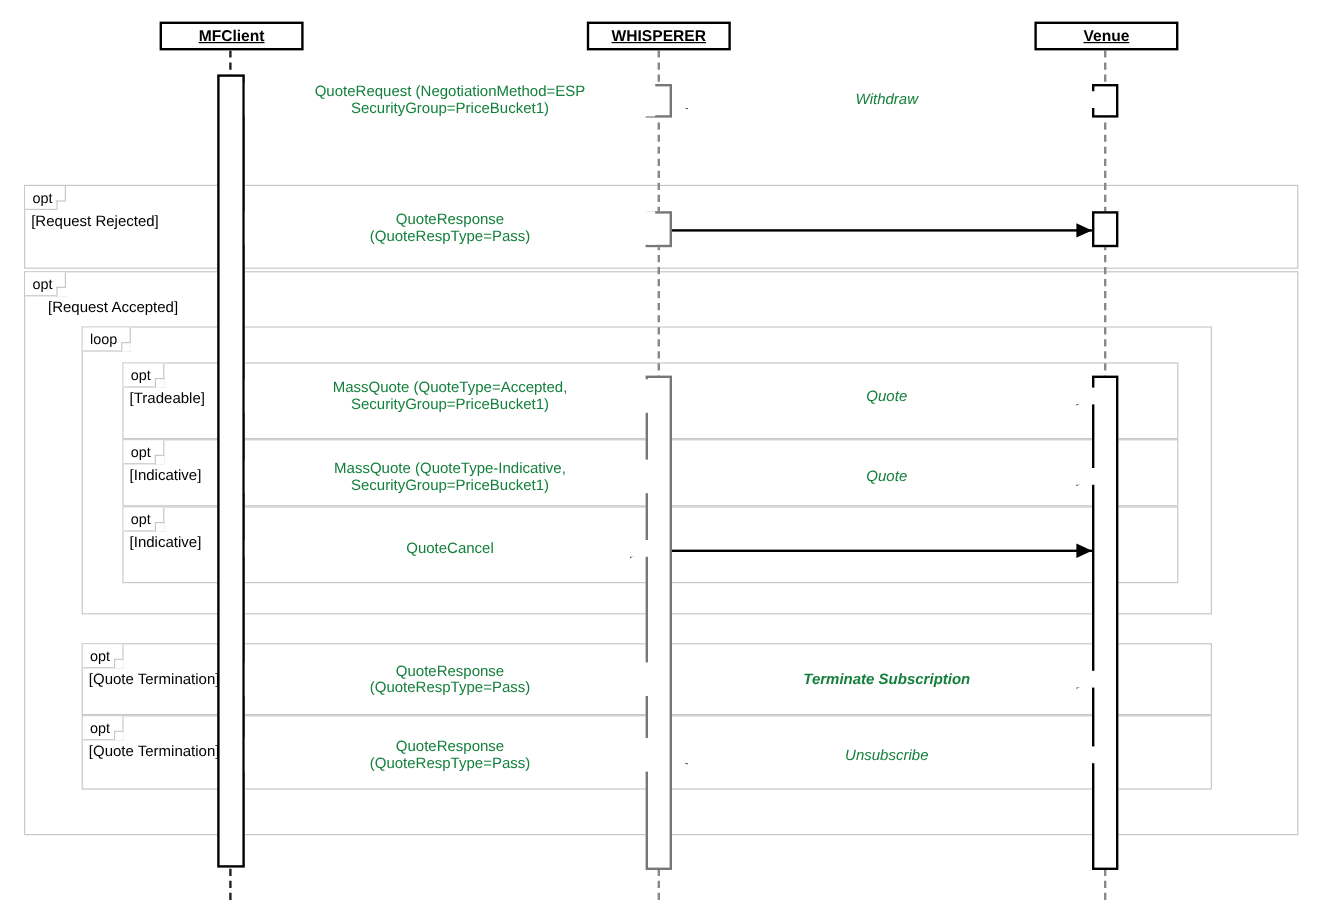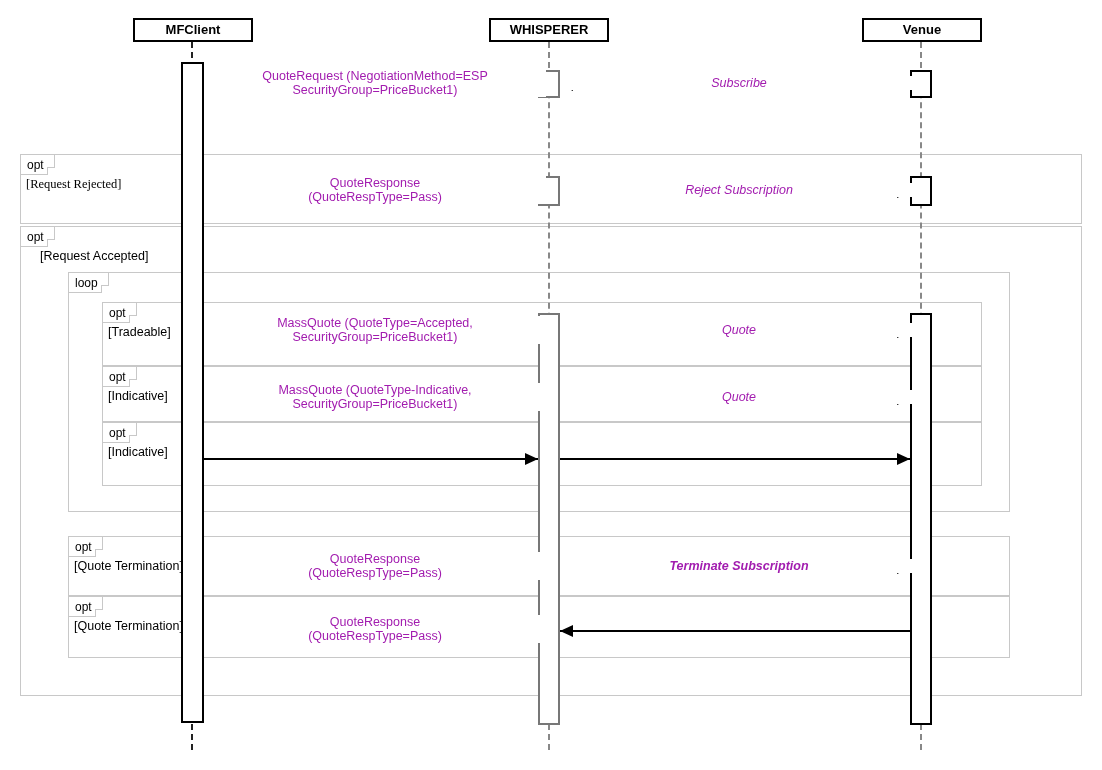--- a/index.html
+++ b/index.html
@@ -27,20 +27,21 @@
     background: #ffffff;
     text-align: center;
     font-size: 13px;
     font-weight: bold;
     color: #000000;
     line-height: 20px;
     height: 24px;
     z-index: 40;
   }
   .participant-box span {
+    text-decoration: underline;
     margin-top: 44px;
   }
 
   
   .lifeline {
     position: absolute;
     width: 0;
     border-left-width: 2px;
     border-left-style: dashed;
     z-index: 5;
@@ -119,40 +120,40 @@
     border-left: 13px solid #000000;
   }
   .arrow-head.left {
     border-top: 6px solid transparent;
     border-bottom: 6px solid transparent;
     border-right: 13px solid #000000;
   }
   .msg-label {
     position: absolute;
     font-size: 12.5px;
-    color: #a21caf;
+    color: #15803d;
     text-align: center;
     background: #ffffff;
     padding: 0 4px;
     line-height: 14px;
     z-index: 25;
     white-space: pre;
   }
   .msg-label.italic { font-style: italic; }
 </style>
 </head>
 <body>
 
 <div id="diagram">
     <div class="lifeline black" style="left: 191px; top: 42px; height: 708px;"></div>
     <div class="lifeline gray" style="left: 548px; top: 42px; height: 708px;"></div>
     <div class="lifeline gray" style="left: 920px; top: 42px; height: 708px;"></div>
     <div class="fragment" style="left: 20px; top: 154px; width: 1062px; height: 70px;"></div>
     <div class="frag-tag" style="left: 21px; top: 155px;">opt</div>
-    <div class="frag-guard" style="left: 26px; top: 177px; font-family: Liberation Serif, serif;">[Request Rejected]</div>
+    <div class="frag-guard" style="left: 26px; top: 177px;">[Request Rejected]</div>
     <div class="fragment" style="left: 20px; top: 226px; width: 1062px; height: 470px;"></div>
     <div class="frag-tag" style="left: 21px; top: 227px;">opt</div>
     <div class="frag-guard" style="left: 40px; top: 249px;">[Request Accepted]</div>
     <div class="fragment" style="left: 68px; top: 272px; width: 942px; height: 240px;"></div>
     <div class="frag-tag" style="left: 69px; top: 273px;">loop</div>
     <div class="fragment" style="left: 102px; top: 302px; width: 880px; height: 64px;"></div>
     <div class="frag-tag" style="left: 103px; top: 303px;">opt</div>
     <div class="frag-guard" style="left: 108px; top: 325px;">[Tradeable]</div>
     <div class="fragment" style="left: 102px; top: 366px; width: 880px; height: 56px;"></div>
     <div class="frag-tag" style="left: 103px; top: 367px;">opt</div>
@@ -168,59 +169,60 @@
     <div class="frag-guard" style="left: 74px; top: 619px;">[Quote Termination]</div>
     <div class="activation black" style="left: 181px; top: 62px; width: 23px; height: 661px;"></div>
     <div class="activation gray" style="left: 538px; top: 70px; width: 22px; height: 28px;"></div>
     <div class="activation gray" style="left: 538px; top: 176px; width: 22px; height: 30px;"></div>
     <div class="activation gray" style="left: 538px; top: 313px; width: 22px; height: 412px;"></div>
     <div class="activation black" style="left: 910px; top: 70px; width: 22px; height: 28px;"></div>
     <div class="activation black" style="left: 910px; top: 176px; width: 22px; height: 30px;"></div>
     <div class="activation black" style="left: 910px; top: 313px; width: 22px; height: 412px;"></div>
     <div class="msg-line" style="left: 560px; top: 84px; width: 350px;"></div>
     <div class="arrow-head left" style="top: 79px; left: 560px;"></div>
-    <div class="msg-label italic" style="left: 0px; top: 76px; width: 350px; margin-left: 560px;">Subscribe</div>
+    <div class="msg-label italic" style="left: 0px; top: 76px; width: 350px; margin-left: 560px;">Withdraw</div>
     <div class="msg-line" style="left: 204px; top: 84px; width: 334px;"></div>
     <div class="arrow-head left" style="top: 79px; left: 204px;"></div>
     <div class="msg-label" style="left: 0px; top: 69px; width: 334px; margin-left: 204px;">QuoteRequest (NegotiationMethod=ESP
 SecurityGroup=PriceBucket1)</div>
     <div class="msg-line" style="left: 204px; top: 191px; width: 334px;"></div>
     <div class="arrow-head right" style="top: 186px; left: 525px;"></div>
     <div class="msg-label" style="left: 0px; top: 176px; width: 334px; margin-left: 204px;">QuoteResponse
 (QuoteRespType=Pass)</div>
     <div class="msg-line" style="left: 560px; top: 191px; width: 350px;"></div>
     <div class="arrow-head right" style="top: 186px; left: 897px;"></div>
-    <div class="msg-label italic" style="left: 0px; top: 183px; width: 350px; margin-left: 560px;">Reject Subscription</div>
     <div class="msg-line" style="left: 204px; top: 331px; width: 334px;"></div>
     <div class="arrow-head right" style="top: 326px; left: 525px;"></div>
     <div class="msg-label" style="left: 0px; top: 316px; width: 334px; margin-left: 204px;">MassQuote (QuoteType=Accepted,
 SecurityGroup=PriceBucket1)</div>
     <div class="msg-line" style="left: 560px; top: 331px; width: 350px;"></div>
     <div class="arrow-head right" style="top: 326px; left: 897px;"></div>
     <div class="msg-label italic" style="left: 0px; top: 323px; width: 350px; margin-left: 560px;">Quote</div>
     <div class="msg-line" style="left: 204px; top: 398px; width: 334px;"></div>
     <div class="arrow-head right" style="top: 393px; left: 525px;"></div>
     <div class="msg-label" style="left: 0px; top: 383px; width: 334px; margin-left: 204px;">MassQuote (QuoteType-Indicative,
 SecurityGroup=PriceBucket1)</div>
     <div class="msg-line" style="left: 560px; top: 398px; width: 350px;"></div>
     <div class="arrow-head right" style="top: 393px; left: 897px;"></div>
     <div class="msg-label italic" style="left: 0px; top: 390px; width: 350px; margin-left: 560px;">Quote</div>
     <div class="msg-line" style="left: 204px; top: 458px; width: 334px;"></div>
     <div class="arrow-head right" style="top: 453px; left: 525px;"></div>
+    <div class="msg-label" style="left: 0px; top: 450px; width: 334px; margin-left: 204px;">QuoteCancel</div>
     <div class="msg-line" style="left: 560px; top: 458px; width: 350px;"></div>
     <div class="arrow-head right" style="top: 453px; left: 897px;"></div>
     <div class="msg-line" style="left: 204px; top: 567px; width: 334px;"></div>
     <div class="arrow-head right" style="top: 562px; left: 525px;"></div>
     <div class="msg-label" style="left: 0px; top: 552px; width: 334px; margin-left: 204px;">QuoteResponse
 (QuoteRespType=Pass)</div>
     <div class="msg-line" style="left: 560px; top: 567px; width: 350px;"></div>
     <div class="arrow-head right" style="top: 562px; left: 897px;"></div>
     <div class="msg-label italic" style="left: 0px; top: 559px; width: 350px; margin-left: 560px; font-weight: bold;">Terminate Subscription</div>
     <div class="msg-line" style="left: 204px; top: 630px; width: 334px;"></div>
     <div class="arrow-head left" style="top: 625px; left: 204px;"></div>
     <div class="msg-label" style="left: 0px; top: 615px; width: 334px; margin-left: 204px;">QuoteResponse
 (QuoteRespType=Pass)</div>
     <div class="msg-line" style="left: 560px; top: 630px; width: 350px;"></div>
     <div class="arrow-head left" style="top: 625px; left: 560px;"></div>
+    <div class="msg-label italic" style="left: 0px; top: 622px; width: 350px; margin-left: 560px;">Unsubscribe</div>
     <div class="participant-box" style="left: 133px; top: 18px; width: 120px;"><span>MFClient</span></div>
     <div class="participant-box" style="left: 489px; top: 18px; width: 120px;"><span>WHISPERER</span></div>
     <div class="participant-box" style="left: 862px; top: 18px; width: 120px;"><span>Venue</span></div>
   </div>
 
 </body></html>

